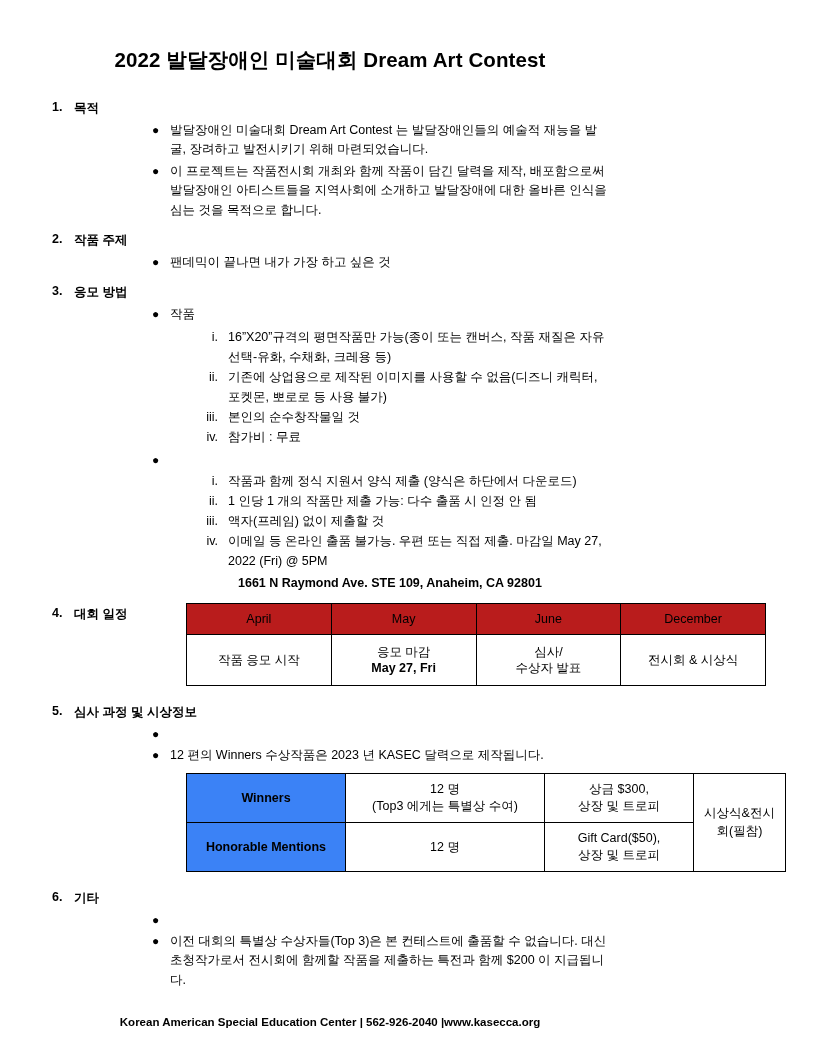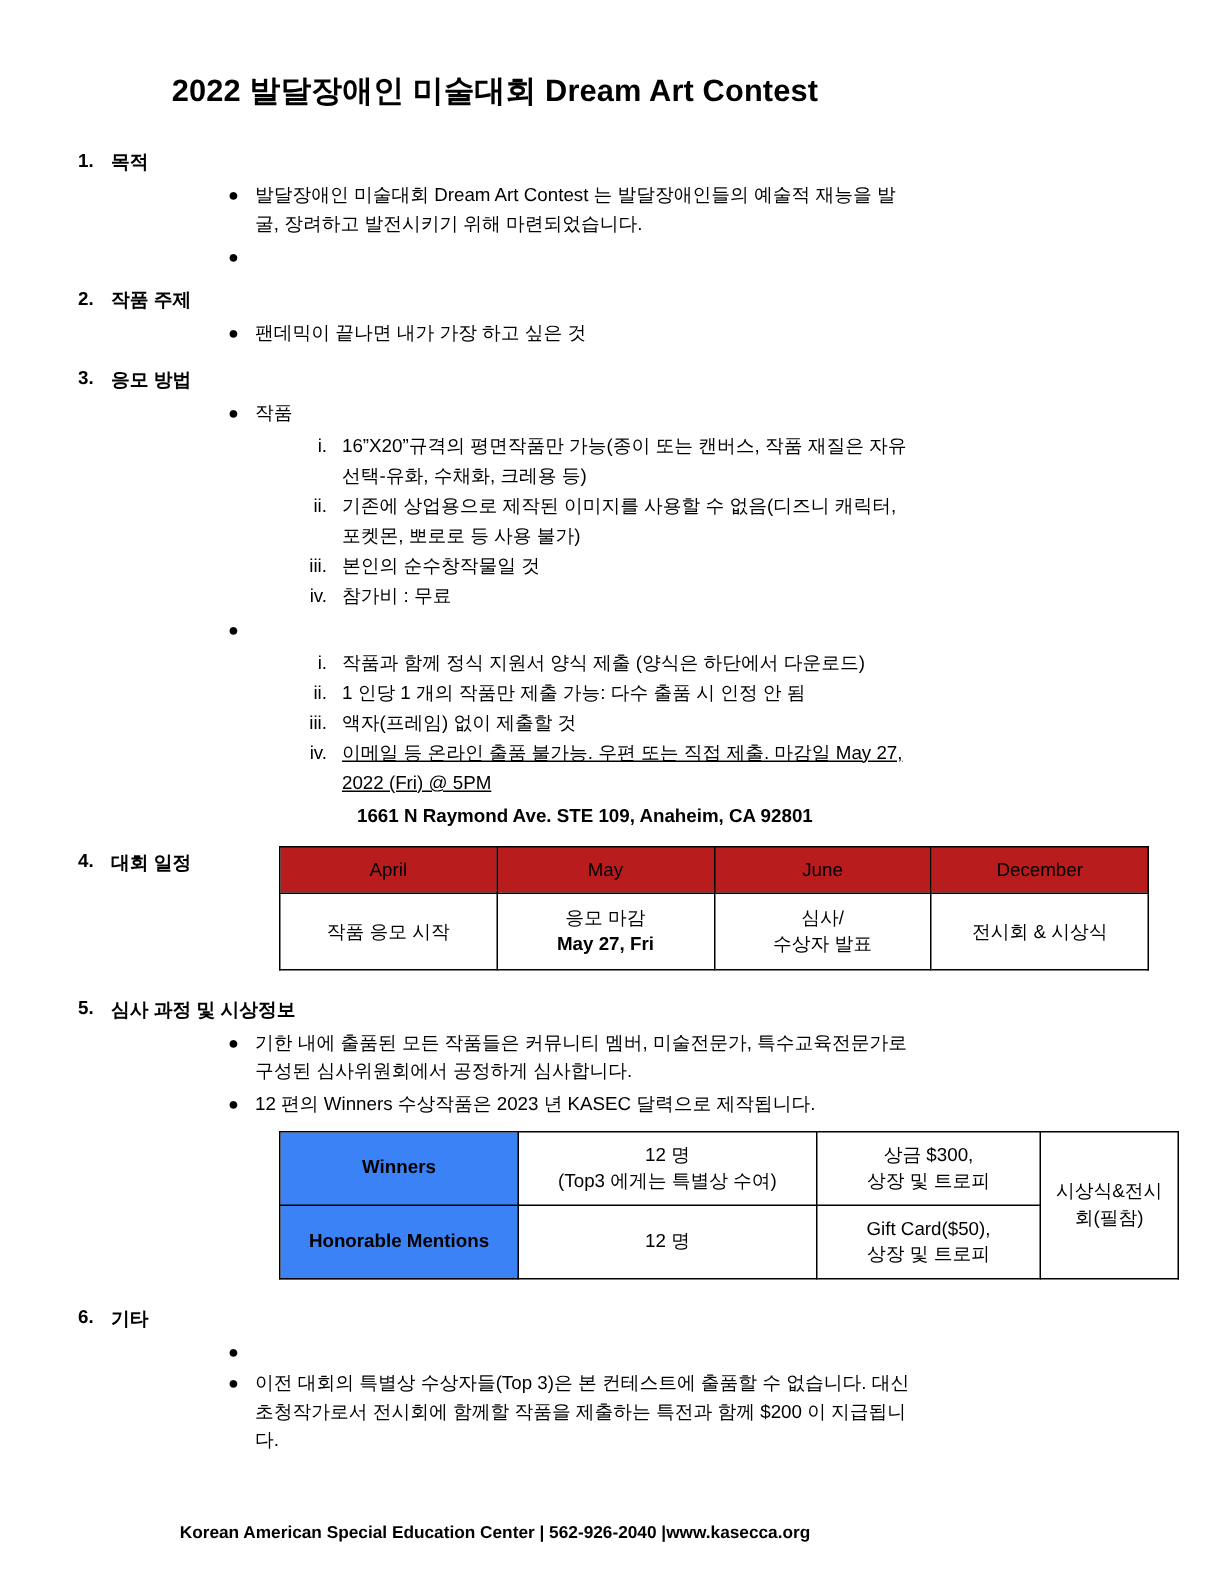--- a/index.html
+++ b/index.html
@@ -89,21 +89,20 @@
   }
   .roman-text {
     flex: 1 1 auto;
   }
   .addr-line {
     padding-left: 190px;
     font-weight: bold;
     line-height: 1.7;
   }
   .uline {
-    text-decoration: underline;
   }
   .bold {
     font-weight: bold;
   }
   
   .schedule-wrap {
     padding-left: 138px;
     margin-top: -20px;
   }
   table.schedule {
@@ -171,20 +170,21 @@
       <span class="section-num">1.</span>
       <span class="section-title">목적</span>
     </div>
     <ul class="bullets">
       <li class="bullet">
         <span class="bullet-dot">●</span>
         <span class="bullet-text">발달장애인 미술대회 Dream Art Contest 는 발달장애인들의 예술적 재능을 발굴, 장려하고 발전시키기 위해 마련되었습니다.</span>
       </li>
       <li class="bullet">
         <span class="bullet-dot">●</span>
+        <span class="bullet-text">이 프로젝트는 작품전시회 개최와 함께 작품이 담긴 달력을 제작, 배포함으로써 발달장애인 아티스트들을 지역사회에 소개하고 발달장애에 대한 올바른 인식을 심는 것을 목적으로 합니다.</span>
       </li>
     </ul>
   </div>
 
   <div class="section">
     <div class="section-head">
       <span class="section-num">2.</span>
       <span class="section-title">작품 주제</span>
     </div>
     <ul class="bullets">
@@ -290,21 +290,20 @@
   <div class="spacer-sm"></div>
 
   <div class="section">
     <div class="section-head">
       <span class="section-num">5.</span>
       <span class="section-title">심사 과정 및 시상정보</span>
     </div>
     <ul class="bullets">
       <li class="bullet">
         <span class="bullet-dot">●</span>
-        <span class="bullet-text">기한 내에 출품된 모든 작품들은 커뮤니티 멤버, 미술전문가, 특수교육전문가로 구성된 심사위원회에서 공정하게 심사합니다.</span>
       </li>
       <li class="bullet">
         <span class="bullet-dot">●</span>
         <span class="bullet-text">12 편의 Winners 수상작품은 2023 년 KASEC 달력으로 제작됩니다.</span>
       </li>
     </ul>
     <div class="winners-wrap">
       <table class="winners">
         <tbody>
             <tr>

